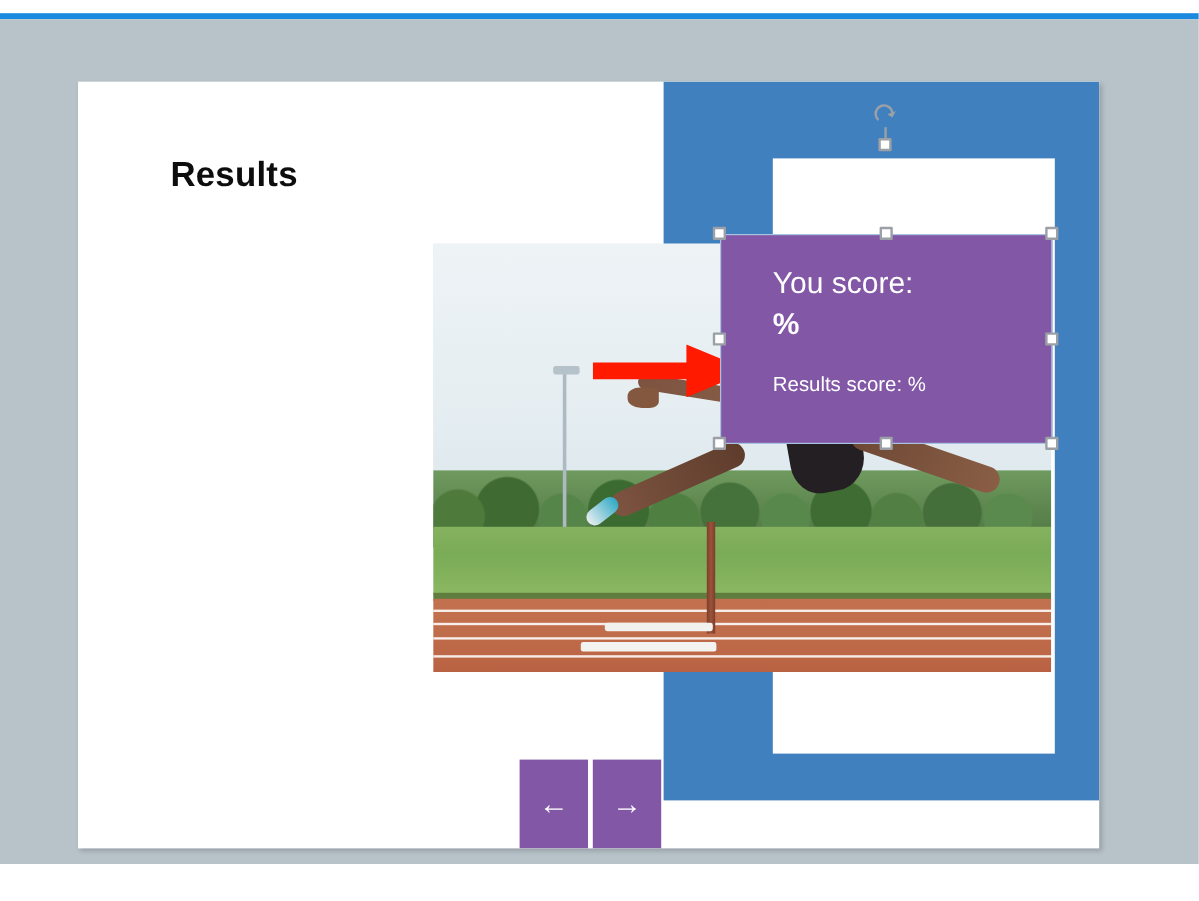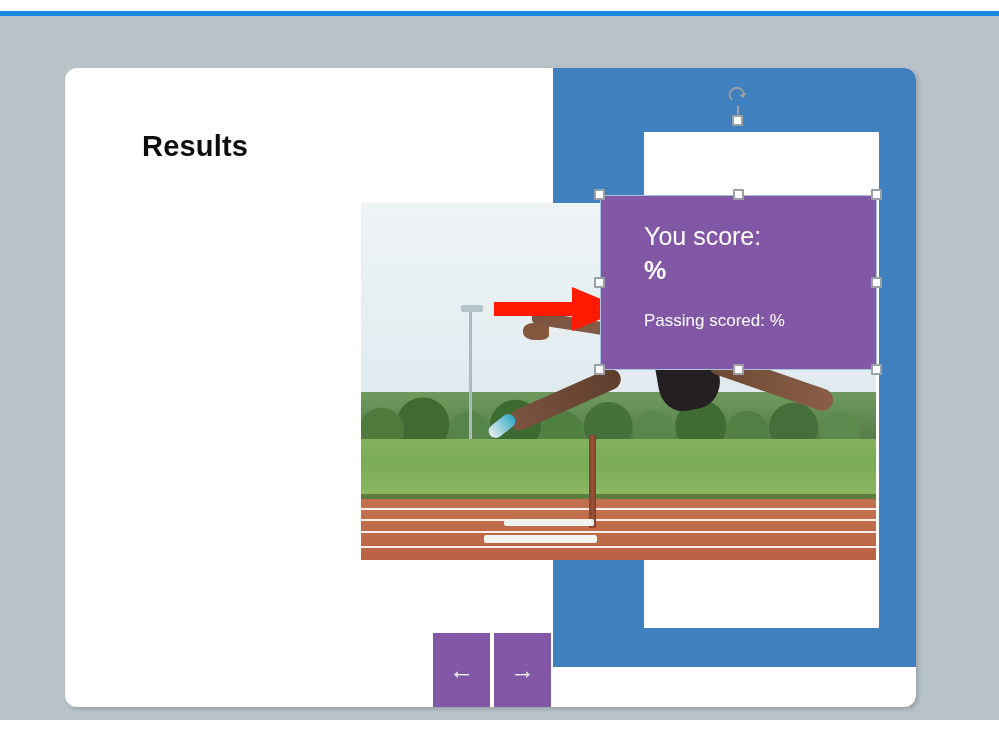--- a/index.html
+++ b/index.html
@@ -44,21 +44,20 @@
   }
 
   
   .slide {
     position: absolute;
     left: 65px; top: 52px;
     width: 851px; height: 639px;
     background: #ffffff;
     box-shadow: 2px 2px 4px rgba(0,0,0,0.18);
     overflow: hidden;
-    border-radius: 12px;
   }
 
   
   .blue-block {
     position: absolute;
     left: 488px; top: 0px;
     width: 363px; height: 599px;
     background: #4180bf;
   }
 
@@ -353,21 +352,21 @@
         <div class="r-hand-front"></div>
       </div>
 
       <svg class="red-arrow" viewBox="0 0 131 44">
         <path d="M0 15 H78 V0 L131 22 L78 44 V29 H0 Z" fill="#FF1A00"></path>
       </svg>
 
       <div class="callout">
         <div class="callout-line1">You score:</div>
         <div class="callout-line2">%</div>
-        <div class="callout-line3">Passing scored: %</div>
+        <div class="callout-line3">Results score: %</div>
       </div>
 
       <div class="sel-border"></div>
 
       <div class="rot-stem" style="left:672px; top:38px;"></div>
       <svg class="rot-glyph" style="left:662px; top:17px;" viewBox="0 0 22 22">
         <path d="M5 15 A7 7 0 1 1 16.5 11.5" fill="none" stroke="#9aa0a6" stroke-width="2"></path>
         <path d="M19.5 7.5 L16.5 13 L12.5 10.2 Z" fill="#9aa0a6"></path>
       </svg>
       <div class="handle" style="left:667px; top:47px;"></div>

